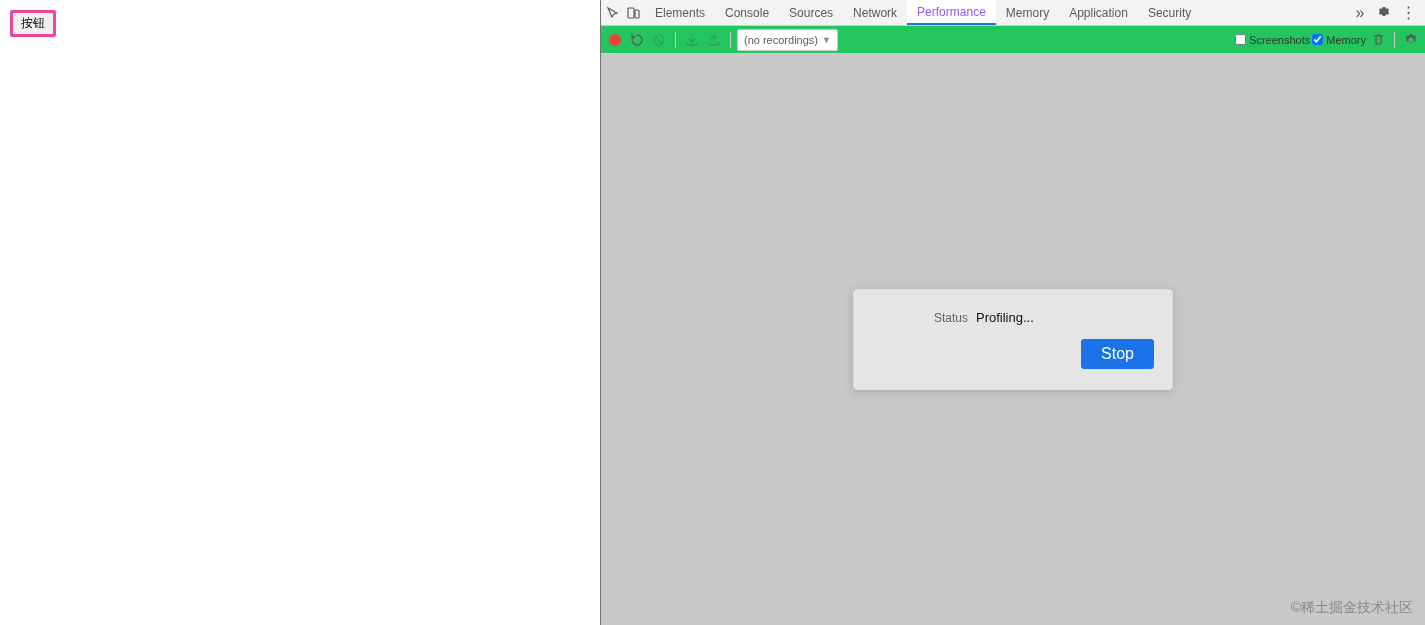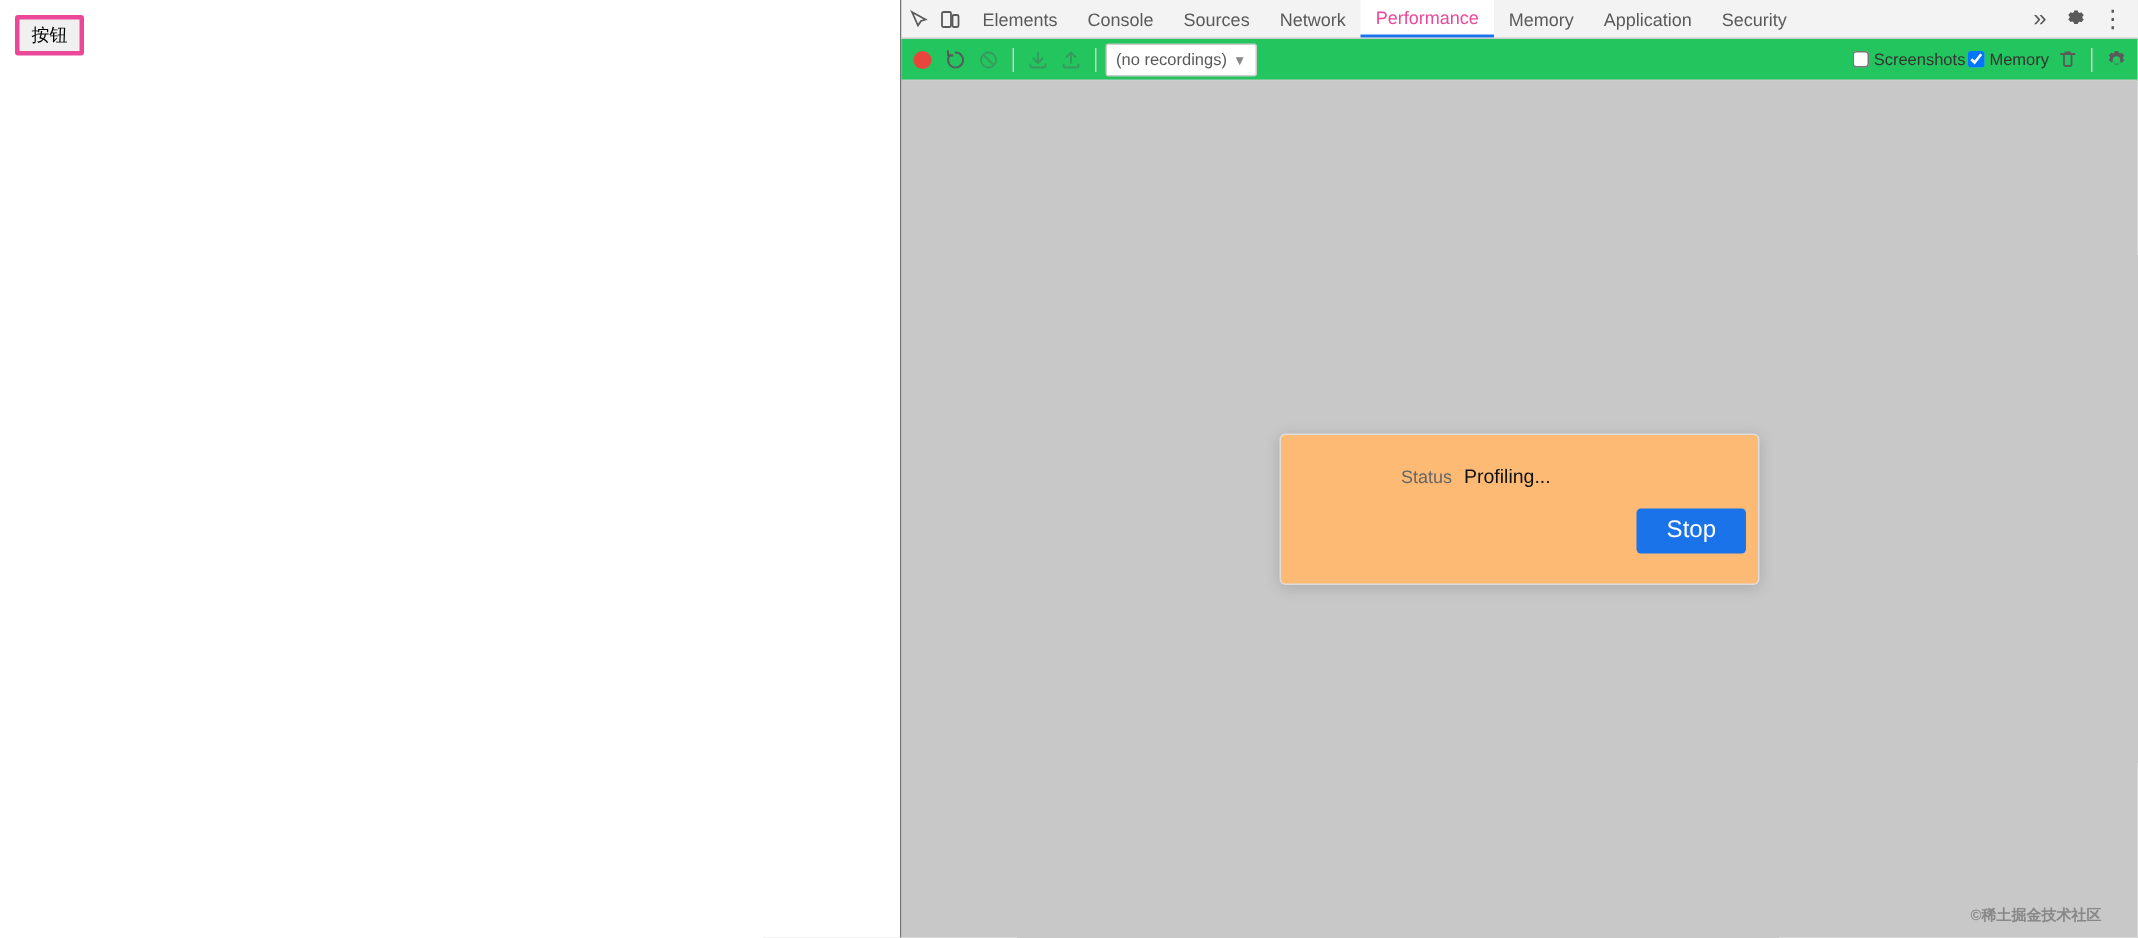--- a/index.html
+++ b/index.html
@@ -90,21 +90,21 @@
       align-items: center;
       cursor: pointer;
       font-size: 12px;
       color: #5a5a5a;
       border-right: none;
       white-space: nowrap;
       height: 100%;
     }
 
     .tab.active {
-      color: #ec4899;
+      color: #8b5cf6;
       border-bottom: 2px solid #1a73e8;
       background: #fff;
     }
 
     .tab-bar-right {
       display: flex;
       align-items: center;
       gap: 6px;
       padding: 0 8px;
     }
@@ -242,24 +242,24 @@
       flex: 1;
       background: #c8c8c8;
       position: relative;
       display: flex;
       align-items: center;
       justify-content: center;
     }
 
     
     .profiling-dialog {
-      background: #fdba74;
+      background: #e5e5e5;
       border: 1px solid #ddd;
       border-radius: 4px;
-      padding: 20px 8px 20px 24px;
+      padding: 20px 18px 20px 24px;
       min-width: 320px;
       box-shadow: 0 2px 10px rgba(0,0,0,0.15);
     }
 
     .profiling-row {
       display: flex;
       align-items: center;
       margin-bottom: 10px;
     }
 
@@ -304,24 +304,23 @@
       padding: 6px 20px;
       border-radius: 3px;
       font-size: 16px;
       cursor: pointer;
     }
 
     
     .watermark {
       position: absolute;
       bottom: 8px;
-      right: 24px;
-      font-size: 10px;
+      right: 12px;
+      font-size: 14px;
       color: #888;
-      font-weight: bold;
     }
   </style>
 </head>
 <body>
 
 <div class="page-area">
   <button class="page-button">按钮</button>
 </div>
 
 <div class="devtools">

